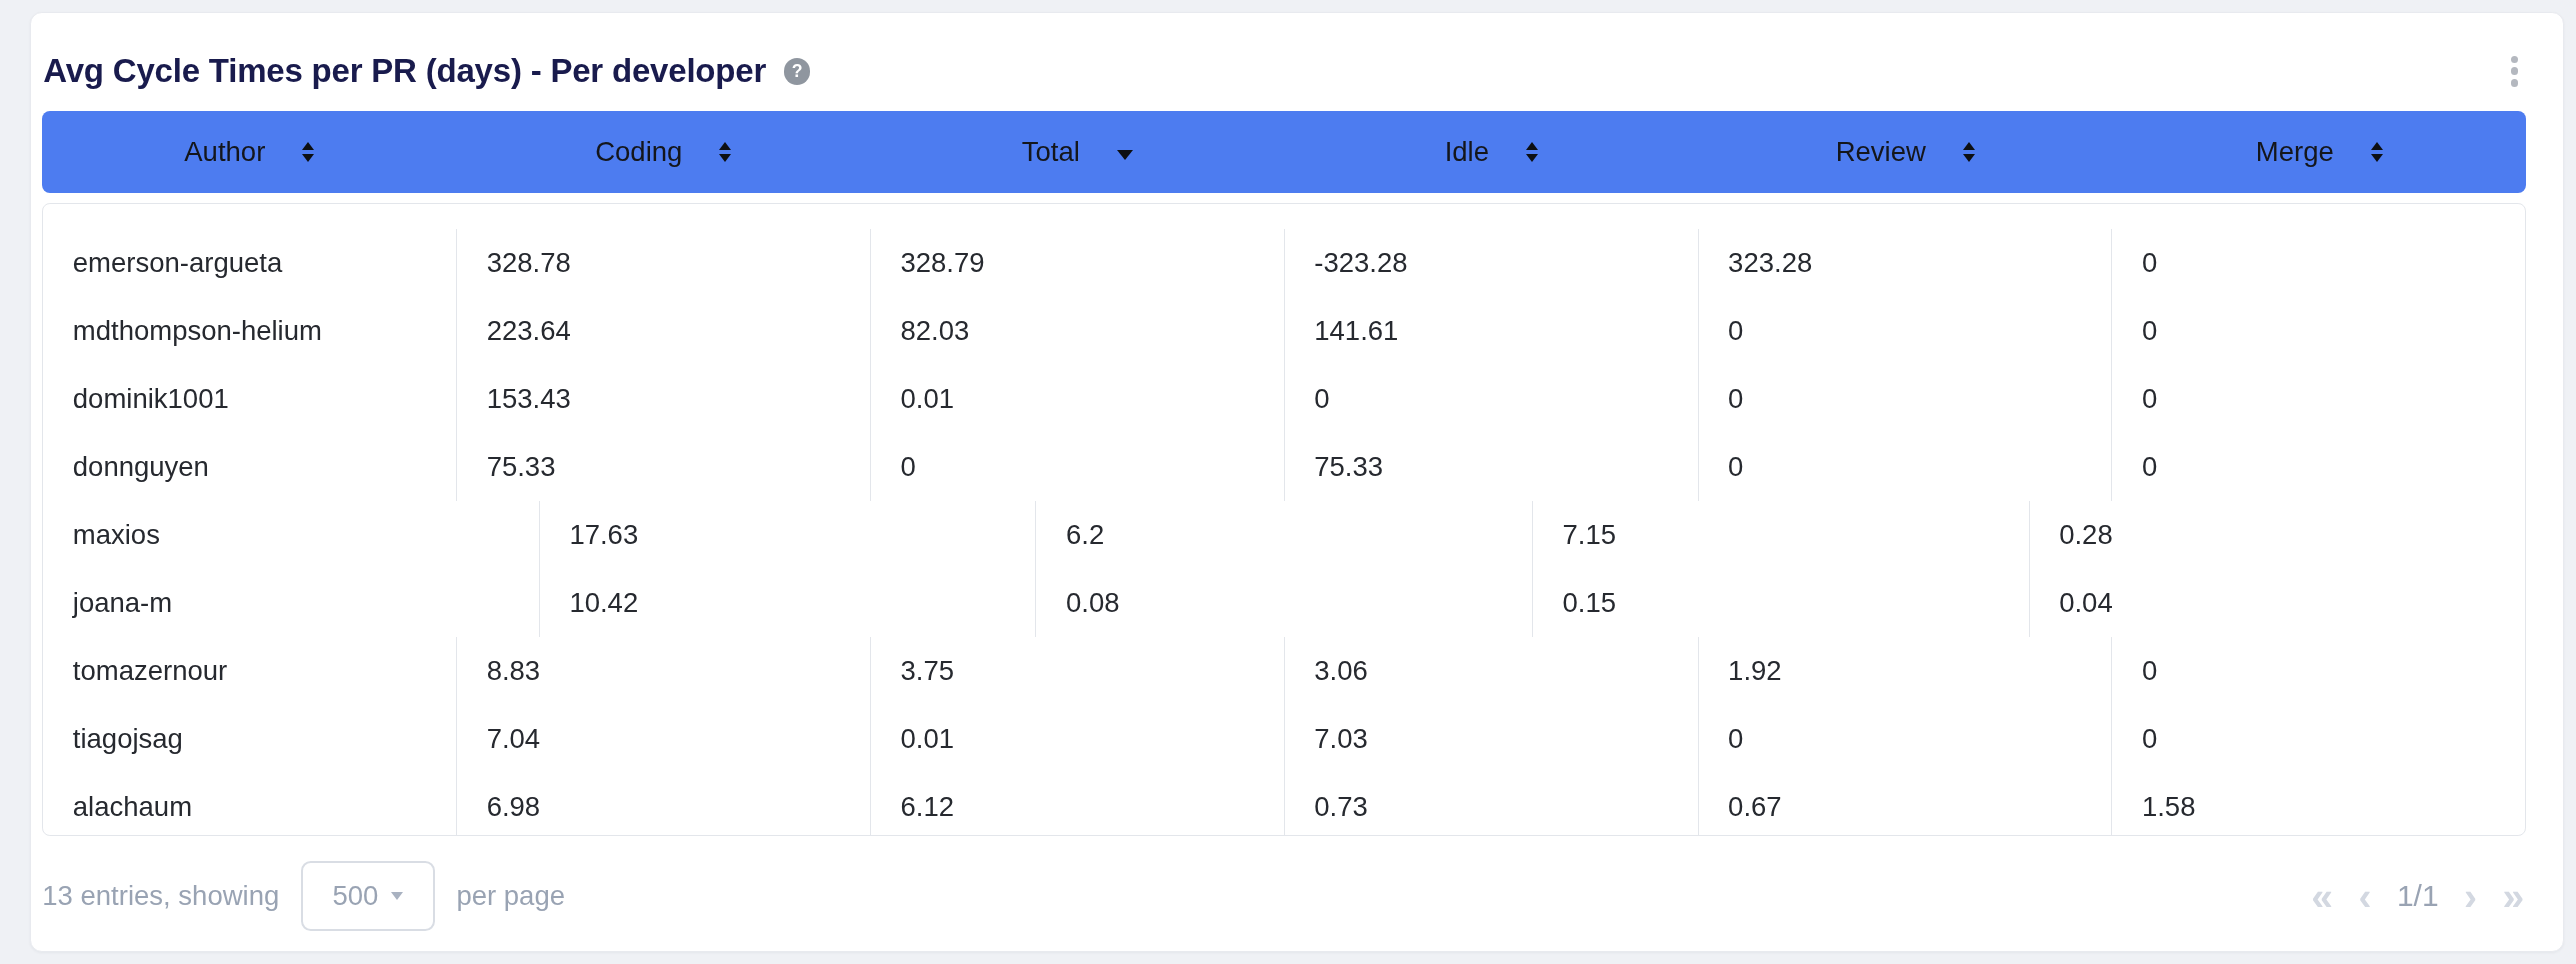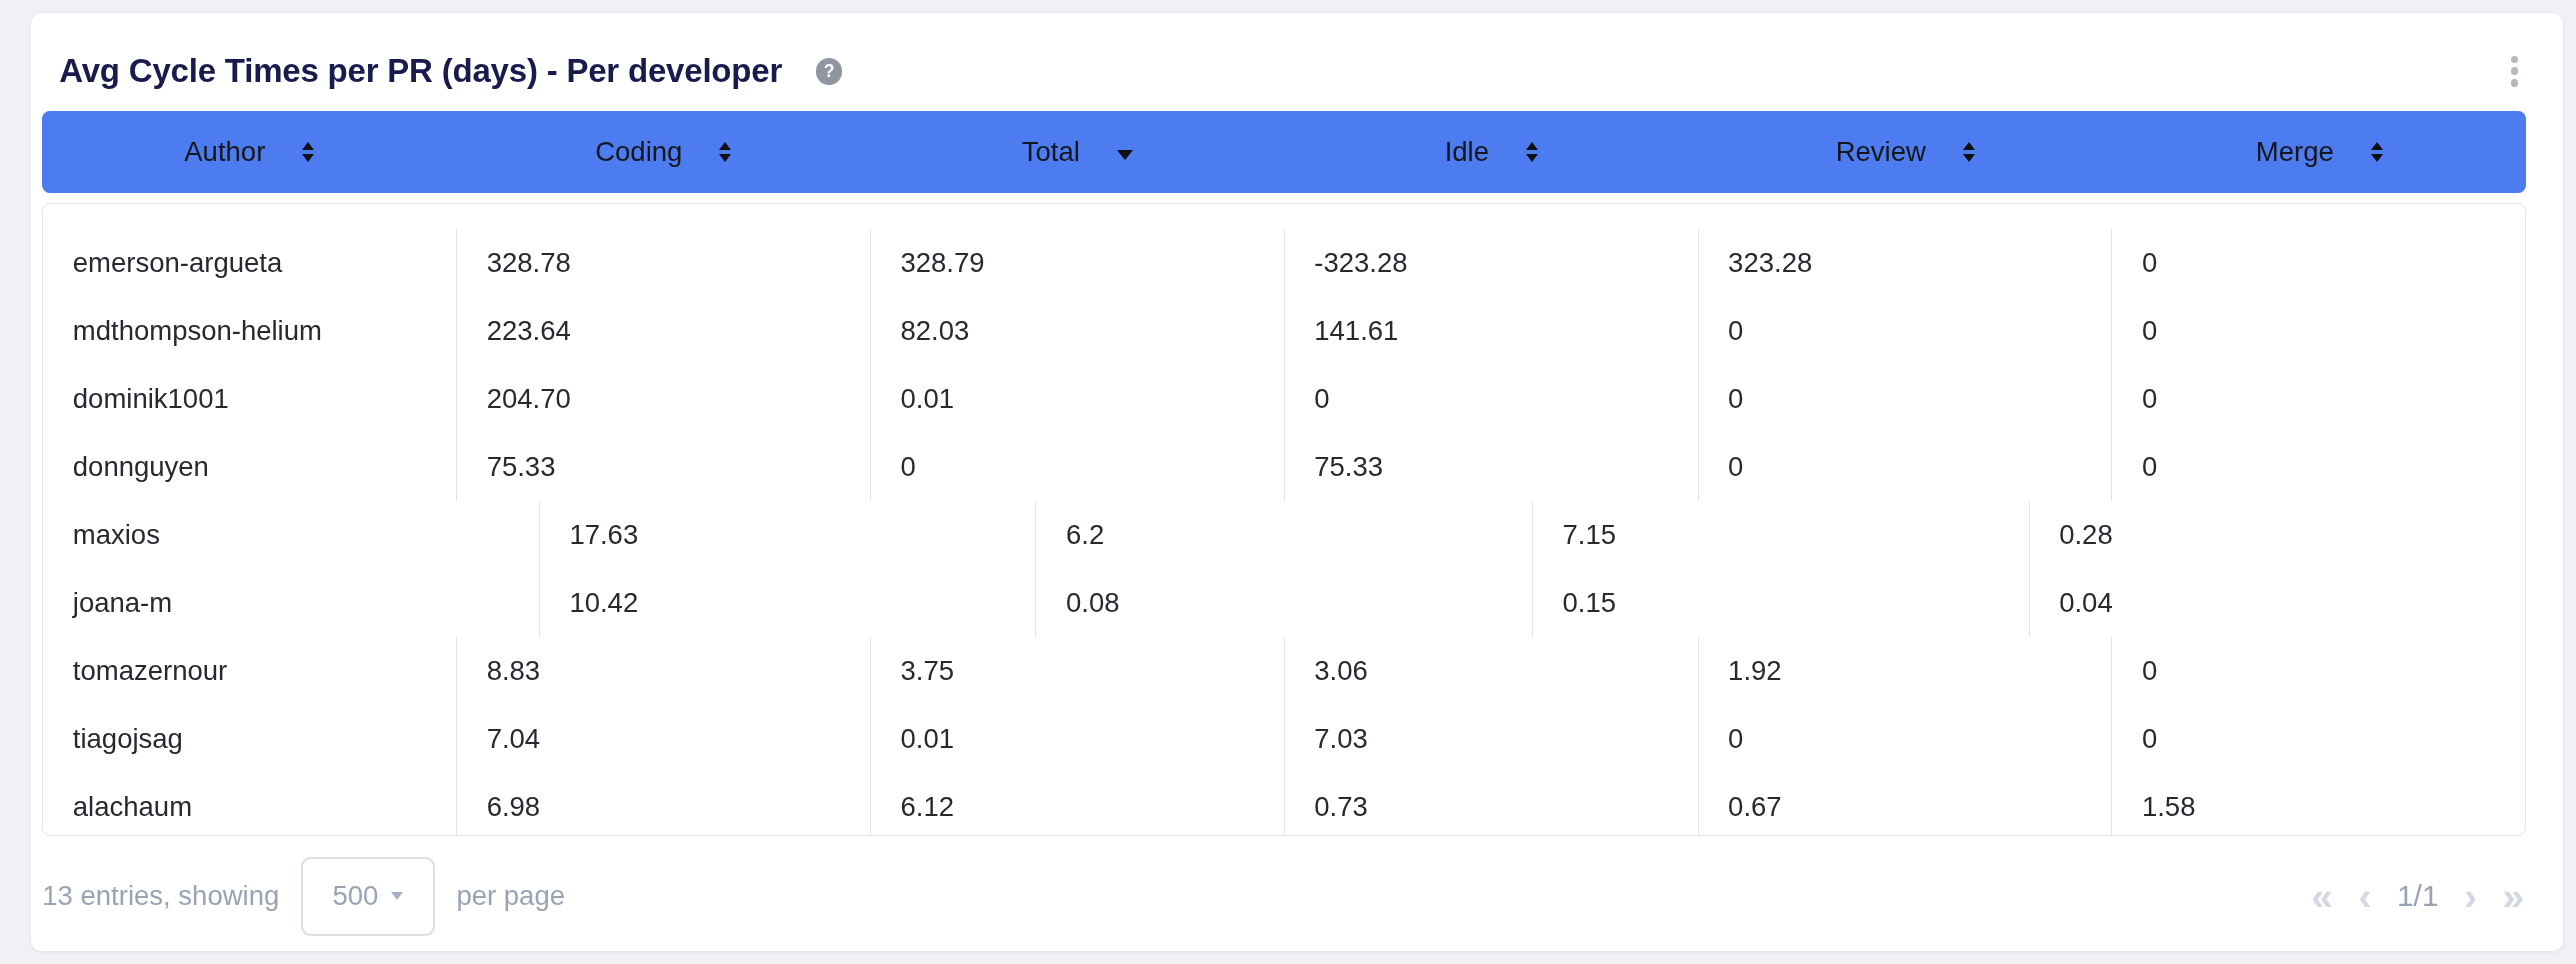--- a/index.html
+++ b/index.html
@@ -14,21 +14,21 @@
     width:2576px;height:964px;background:var(--page-bg);
     font-family:"Liberation Sans",sans-serif;position:relative;
   }
   .card{
     position:absolute;left:29.5px;top:11.8px;width:2534px;height:940px;
     background:var(--card-bg);border:1px solid var(--card-border);
     border-radius:11.8px;box-shadow:0 1px 2.9px rgba(25,35,65,.05);box-sizing:border-box;
   }
   
   .card-top{position:absolute;left:12.8px;right:12.8px;top:33px;height:51px;display:flex;align-items:center;}
-  .title{margin:16px;font-size:33px;font-weight:700;color:var(--title-text);letter-spacing:-0.2px;}
+  .title{margin:0;font-size:33px;font-weight:700;color:var(--title-text);letter-spacing:-0.2px;}
   .help{
     width:26.5px;height:26.5px;border-radius:50%;background:var(--icon-gray);color:#fff;
     font-size:17.7px;font-weight:700;display:flex;align-items:center;justify-content:center;
     margin-left:17.7px;cursor:pointer;flex:0 0 auto;
   }
   .kebab{
     position:absolute;right:13.7px;top:-2px;width:43px;height:55px;display:flex;
     flex-direction:column;align-items:center;justify-content:center;gap:3.9px;cursor:pointer;
   }
   .kebab i{width:7.9px;height:7.9px;border-radius:50%;background:var(--kebab-gray);}
@@ -61,21 +61,21 @@
   }
   .td + .td{border-left:1px solid var(--divider);}
   
   .tfoot{
     position:absolute;left:11.8px;width:2484px;top:846px;height:75px;
     display:flex;align-items:center;justify-content:space-between;
     color:var(--muted-text);font-size:27.5px;
   }
   .foot-left{display:flex;align-items:center;}
   .pagesize{
-    margin:0 21.6px;height:79px;min-width:134px;box-sizing:border-box;padding:0 17.7px;
+    margin:0 21.6px;height:70px;min-width:134px;box-sizing:border-box;padding:0 17.7px;
     border:2px solid var(--control-border);border-radius:9.8px;display:flex;
     align-items:center;justify-content:center;gap:12.8px;cursor:pointer;background:#fff;
   }
   .caret{width:0;height:0;border-left:6.9px solid transparent;border-right:6.9px solid transparent;border-top:8.8px solid #a9b2c1;}
   .foot-right{display:flex;align-items:center;gap:25.5px;padding-right:2px;}
   .chev{color:var(--pager-chevron);font-size:39px;font-weight:700;line-height:1;cursor:pointer;user-select:none;}
   .pg-label{color:var(--muted-text);font-size:30px;line-height:1;}
 </style>
 </head>
 <body>
@@ -148,21 +148,21 @@
       <div class="tr">
         <div class="td">mdthompson-helium</div>
         <div class="td">223.64</div>
         <div class="td">82.03</div>
         <div class="td">141.61</div>
         <div class="td">0</div>
         <div class="td">0</div>
       </div>
       <div class="tr">
         <div class="td">dominik1001</div>
-        <div class="td">204.70</div>
+        <div class="td">153.43</div>
         <div class="td">0.01</div>
         <div class="td">0</div>
         <div class="td">0</div>
         <div class="td">0</div>
       </div>
       <div class="tr">
         <div class="td">donnguyen</div>
         <div class="td">75.33</div>
         <div class="td">0</div>
         <div class="td">75.33</div>

